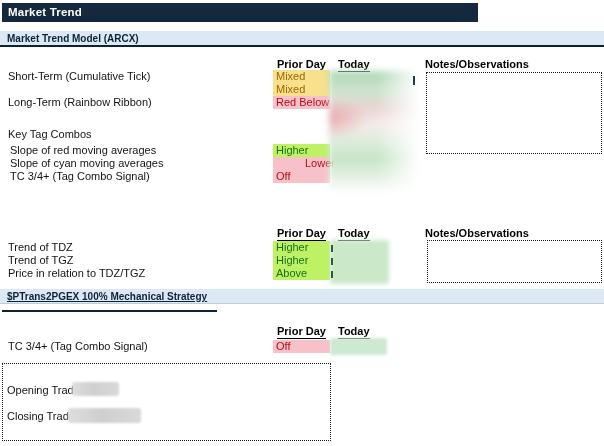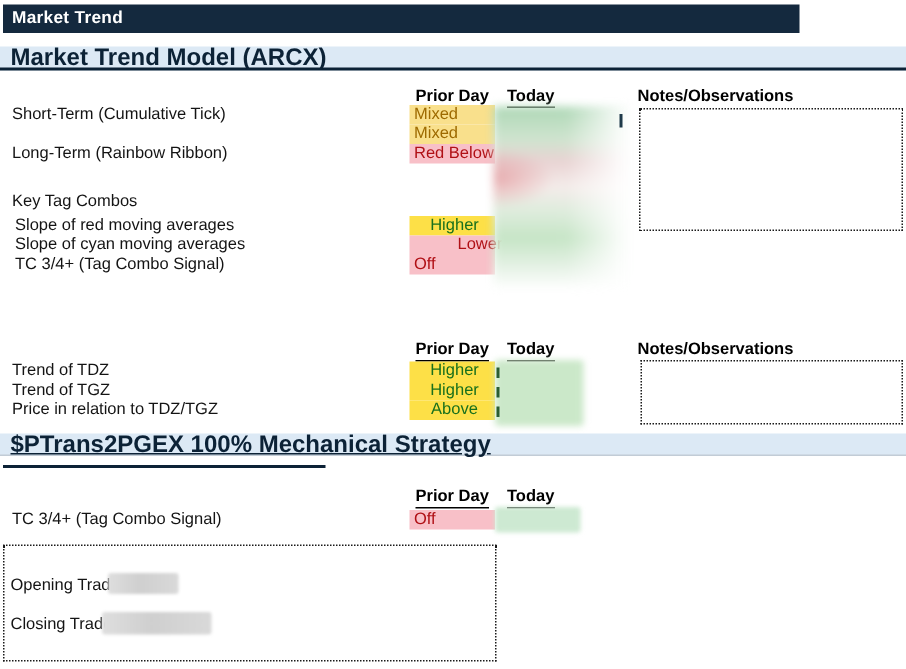--- a/index.html
+++ b/index.html
@@ -4,47 +4,47 @@
 <style>
   html,body{margin:0;padding:0;background:#fff;}
   #screen{
     position:relative;width:604px;height:446px;background:#ffffff;
     font-family:"Liberation Sans","DejaVu Sans",sans-serif;
     font-size:11px;color:#1a1a1a;overflow:hidden;
   }
   .abs{position:absolute;}
   
   .titlebar{
-    left:2px;top:3px;width:531px;height:19px;background:#14293E;
+    left:2px;top:3px;width:476px;height:19px;background:#14293E;
     color:#ffffff;font-weight:bold;font-size:11.5px;line-height:19px;
     padding-left:6px;box-sizing:border-box;letter-spacing:.2px;
   }
   
   .band{
     left:0;width:604px;height:16px;background:#DCE9F5;
-    color:#0C2236;font-weight:bold;font-size:16px;line-height:16px;
+    color:#0C2236;font-weight:bold;font-size:10px;line-height:16px;
     padding-left:7px;box-sizing:border-box;
   }
   .band.full{border-bottom:2px solid #0C2236;}
   .band.thin{border-bottom:1px solid #C2CCD6;}
   .partial-rule{background:#0C2236;height:2px;}
   
   .colhead{font-weight:bold;color:#000;line-height:12px;}
   .colhead.ul{border-bottom:1.5px solid #000;padding-bottom:1px;}
   
   .rowlabel{left:8px;line-height:13px;white-space:nowrap;color:#141414;}
   .rowlabel.indent{left:10px;}
   
   .cell{
     left:273px;width:57px;height:13px;line-height:13px;
     padding-left:3px;box-sizing:border-box;white-space:nowrap;font-size:11px;
   }
   .cell.neutral{background:#F9E08C;color:#9E6A00;}
   .cell.bad{background:#F8C0C8;color:#B01016;}
-  .cell.good{background:#fde047;color:#19701C;text-align:center;}
+  .cell.good{background:#bef264;color:#19701C;}
   
   .redact1{
     left:329px;top:71px;width:88px;height:122px;
     background:
       linear-gradient(90deg, rgba(255,255,255,0) 55%, rgba(255,255,255,.9) 97%),
       radial-gradient(55px 28px at 2px 48px, rgba(224,128,134,.55), rgba(224,128,134,0) 70%),
       linear-gradient(180deg,#AED8B6 0%,#CFE4CF 18%,#E9D3D3 30%,#F4ECEA 44%,#DDECDC 58%,#C6E5C6 72%,#E2F0E2 86%,#ffffff 100%);
     filter:blur(3px);
   }
   .redact2{left:330px;top:240px;width:59px;height:44px;background:#CBE8C9;filter:blur(2px);border-radius:2px;}

